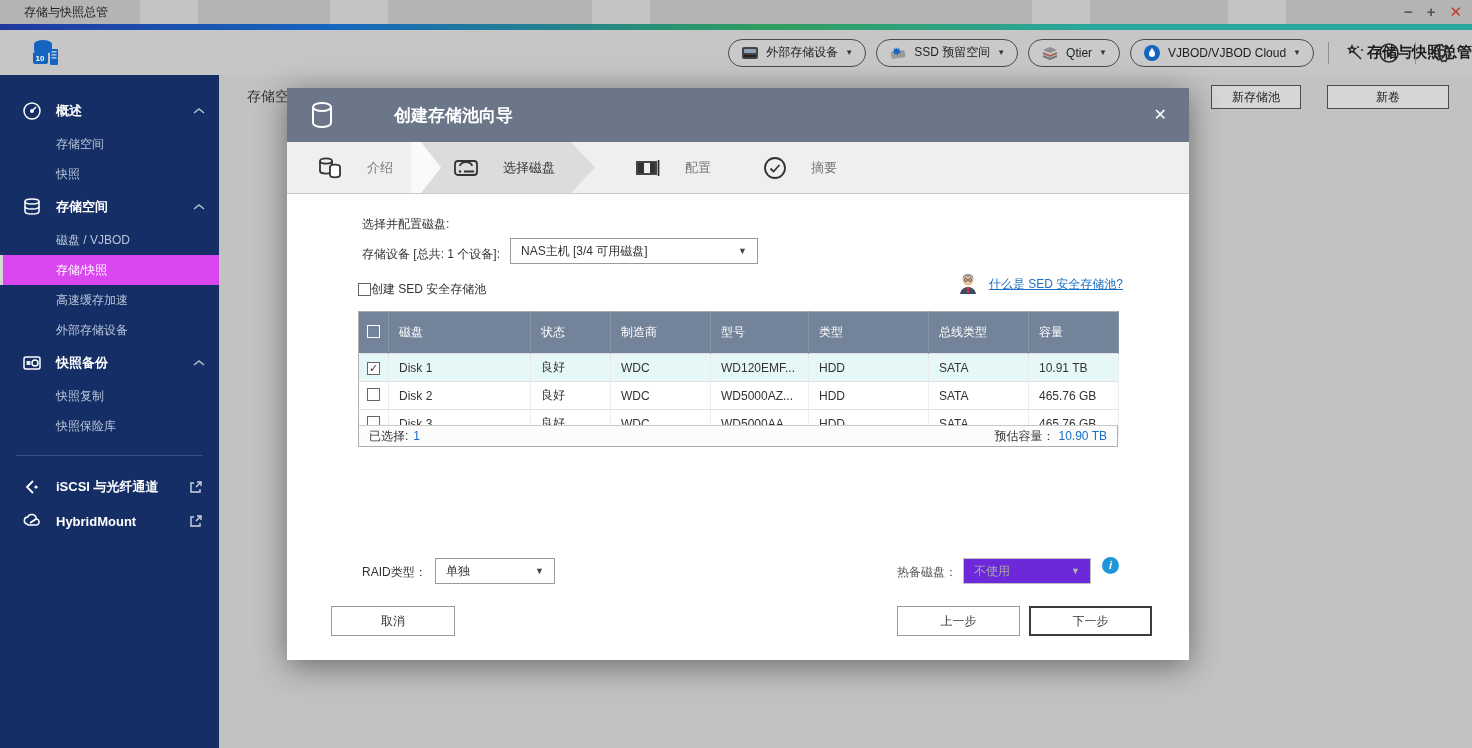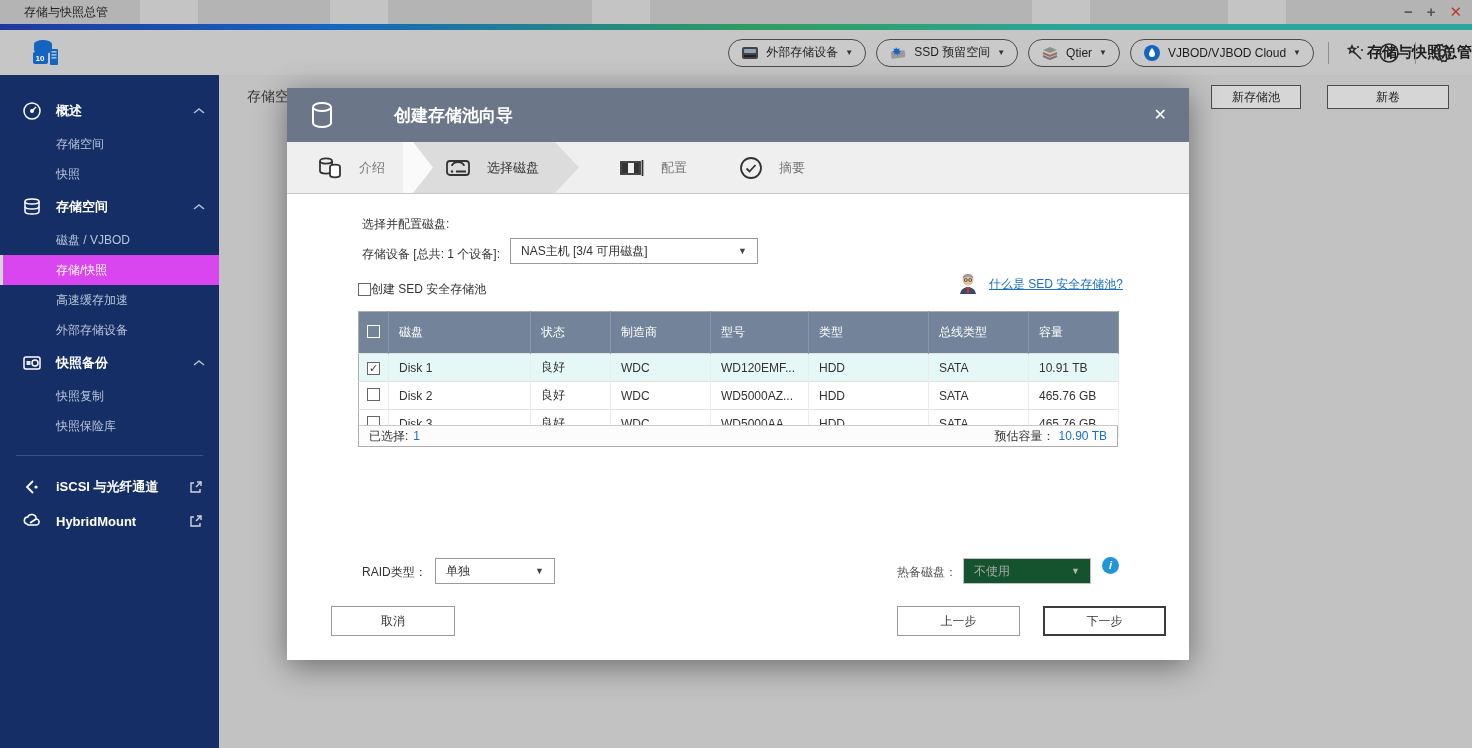--- a/index.html
+++ b/index.html
@@ -52,37 +52,37 @@
   .dim-btn.vol { left:1108px; width:122px; }
 
   
   .modal { position:absolute; left:287px; top:88px; width:902px; height:572px; background:#fff; z-index:10;
     box-shadow:0 6px 30px rgba(0,0,0,.45); }
   .modal-header { height:54px; background:#6b7689; display:flex; align-items:center; padding:0 22px;gap:45px; }
   .modal-title { color:#fff; font-size:17px; font-weight:bold; margin-left:14px; }
   .modal-close { margin-left:auto; color:#fff; font-size:16px; cursor:pointer; line-height:1; }
 
   .steps { height:52px; background:#efefef; border-bottom:1px solid #c9c9c9; display:flex; align-items:stretch; position:relative; }
-  .step { display:flex; align-items:center; gap:16px; font-size:13px; color:#777; padding:0 18px; }
+  .step { display:flex; align-items:center; gap:24px; font-size:13px; color:#777; padding:0 18px; }
   .step .slabel { white-space:nowrap; }
   .step.first { padding-left:30px; }
   .step-sep { width:30px; margin-right:-30px; position:relative; z-index:2; align-self:stretch;
     background:#fafafa; clip-path:polygon(0 0,10px 0,30px 50%,10px 100%,0 100%); }
   .step.active { position:relative; z-index:1; background:#dcdcdc; color:#333; padding:0 40px 0 42px;
     clip-path:polygon(0 0,calc(100% - 24px) 0,100% 50%,calc(100% - 24px) 100%,0 100%,24px 50%); }
 
   .modal-body { position:relative; height:465px; background:#fff; font-size:12px; color:#333; }
   .section-label { position:absolute; left:75px; top:22px; font-size:12px; color:#333; }
   .device-label { position:absolute; left:75px; top:52px; }
   .dropdown { position:absolute; height:26px; border:1px solid #9a9a9a; background:#fff; display:flex; align-items:center;
     padding:0 10px; font-size:12px; color:#333; cursor:pointer; }
   .dropdown .arrow { margin-left:auto; font-size:9px; color:#444; }
   .dd-device { left:223px; top:44px; width:248px; }
   .dd-raid { left:148px; top:364px; width:120px; }
-  .dd-spare { left:676px; top:364px; width:128px; border-color:#c0c0c0; color:#aaa; background:#14532d; }
+  .dd-spare { left:676px; top:364px; width:128px; border-color:#c0c0c0; color:#aaa; background:#6d28d9; }
   .dd-spare .arrow { color:#b5b5b5; }
 
   .cbx { width:13px; height:13px; border:1px solid #666; background:#fff; display:inline-flex; align-items:center;
     justify-content:center; font-size:11px; color:#333; line-height:1; cursor:pointer; }
   .sed-row { position:absolute; left:71px; top:87px; display:flex; align-items:center; }
   .sed-help { position:absolute; right:66px; top:78px; display:flex; align-items:center; gap:8px; cursor:pointer; }
   .sed-help a { font-size:12px; color:#1a6fc4; text-decoration:underline; }
 
   .disk-table { position:absolute; left:71px; top:117px; width:760px; border:1px solid #aeaeae; border-collapse:collapse; table-layout:fixed; }
   .disk-table th { background:#72839a; color:#fff; font-size:12px; font-weight:normal; text-align:left; height:27px;
@@ -99,21 +99,21 @@
 
   .raid-label { position:absolute; left:75px; top:370px; }
   .spare-label { position:absolute; left:610px; top:370px; color:#555; }
   .info-dot { position:absolute; left:815px; top:363px; width:17px; height:17px; border-radius:50%; background:#2196d6;
     color:#fff; font-size:11px; font-weight:bold; font-style:italic; text-align:center; line-height:17px; cursor:pointer; }
 
   .mbtn { position:absolute; top:412px; width:124px; height:30px; background:#fff; border:1px solid #9a9a9a;
     font-size:12px; color:#333; text-align:center; line-height:28px; cursor:pointer; }
   .mbtn.cancel { left:44px; }
   .mbtn.prev { left:610px; width:123px; }
-  .mbtn.next { left:742px; width:123px; border:2px solid #3c3c3c; line-height:26px;margin-left:14px; }
+  .mbtn.next { left:742px; width:123px; border:2px solid #3c3c3c; line-height:26px; }
 
   svg { display:block; }
 </style>
 </head>
 <body>
 
 <div class="titlebar">
   <div class="ghost" style="left:140px"></div>
   <div class="ghost" style="left:330px"></div>
   <div class="ghost" style="left:592px"></div>

